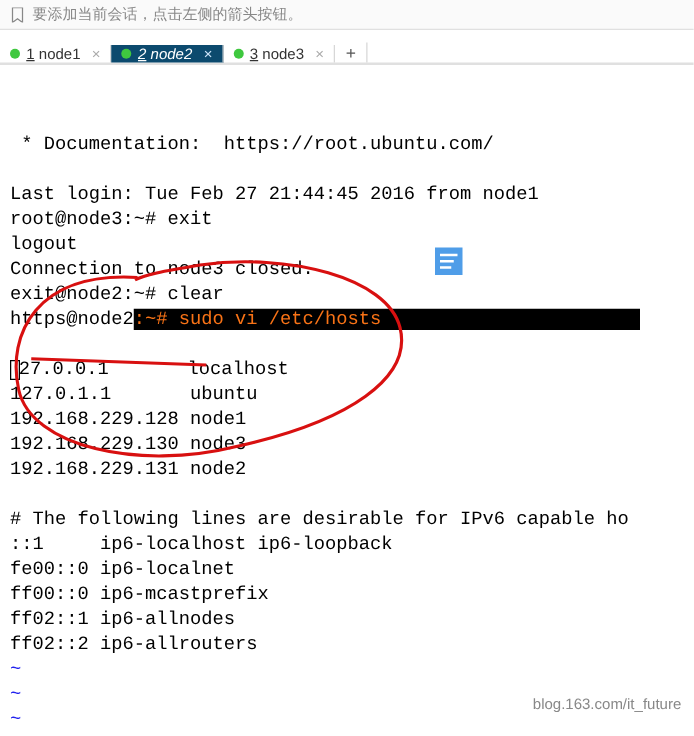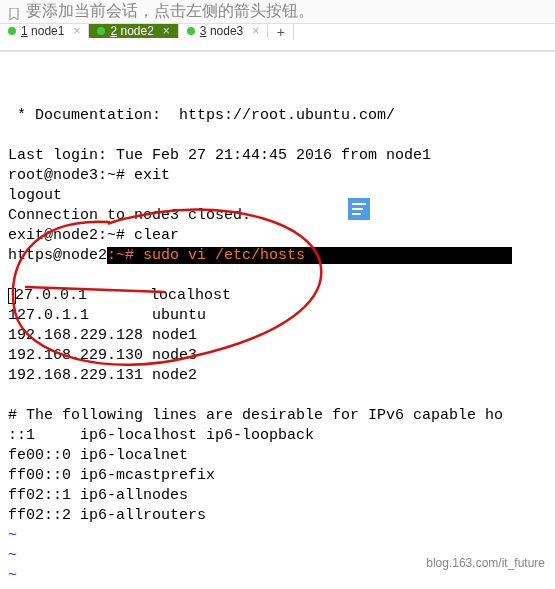--- a/index.html
+++ b/index.html
@@ -8,53 +8,54 @@
       height: 589px;
       font-family: "Microsoft YaHei", sans-serif;
       background: #fff;
       overflow: hidden;
       position: relative;
     }
     .info-bar {
       background: #fafafa;
       border-bottom: 1px solid #e0e0e0;
       padding: 3px 8px;
-      font-size: 16px;
+      font-size: 12px;
       color: #888;
       display: flex;
       align-items: center;
       gap: 6px;
       height: 24px;
     }
     .info-bar .icon-bm {
       width: 12px;
       height: 12px;
       display: inline-block;
     }
     .tab-strip {
       display: flex;
-      align-items: flex-start;
+      align-items: flex-end;
       background: #fff;
       border-bottom: 2px solid #e0e0e0;
       height: 28px;
     }
     .tab {
       display: flex;
       align-items: center;
       padding: 0 8px;
       font-size: 12px;
       color: #333;
       border-right: 1px solid #d7d7d7;
       cursor: pointer;
       gap: 5px;
       position: relative;
     }
     .tab.active {
-      background: #4d7c0f;
+      background: #0c4a6e;
       color: #fff;
+      font-style: italic;
     }
     .tab .dot {
       width: 8px;
       height: 8px;
       border-radius: 50%;
       background: #3fc83f;
       display: inline-block;
     }
     .tab .num { text-decoration: underline; }
     .tab .close {

